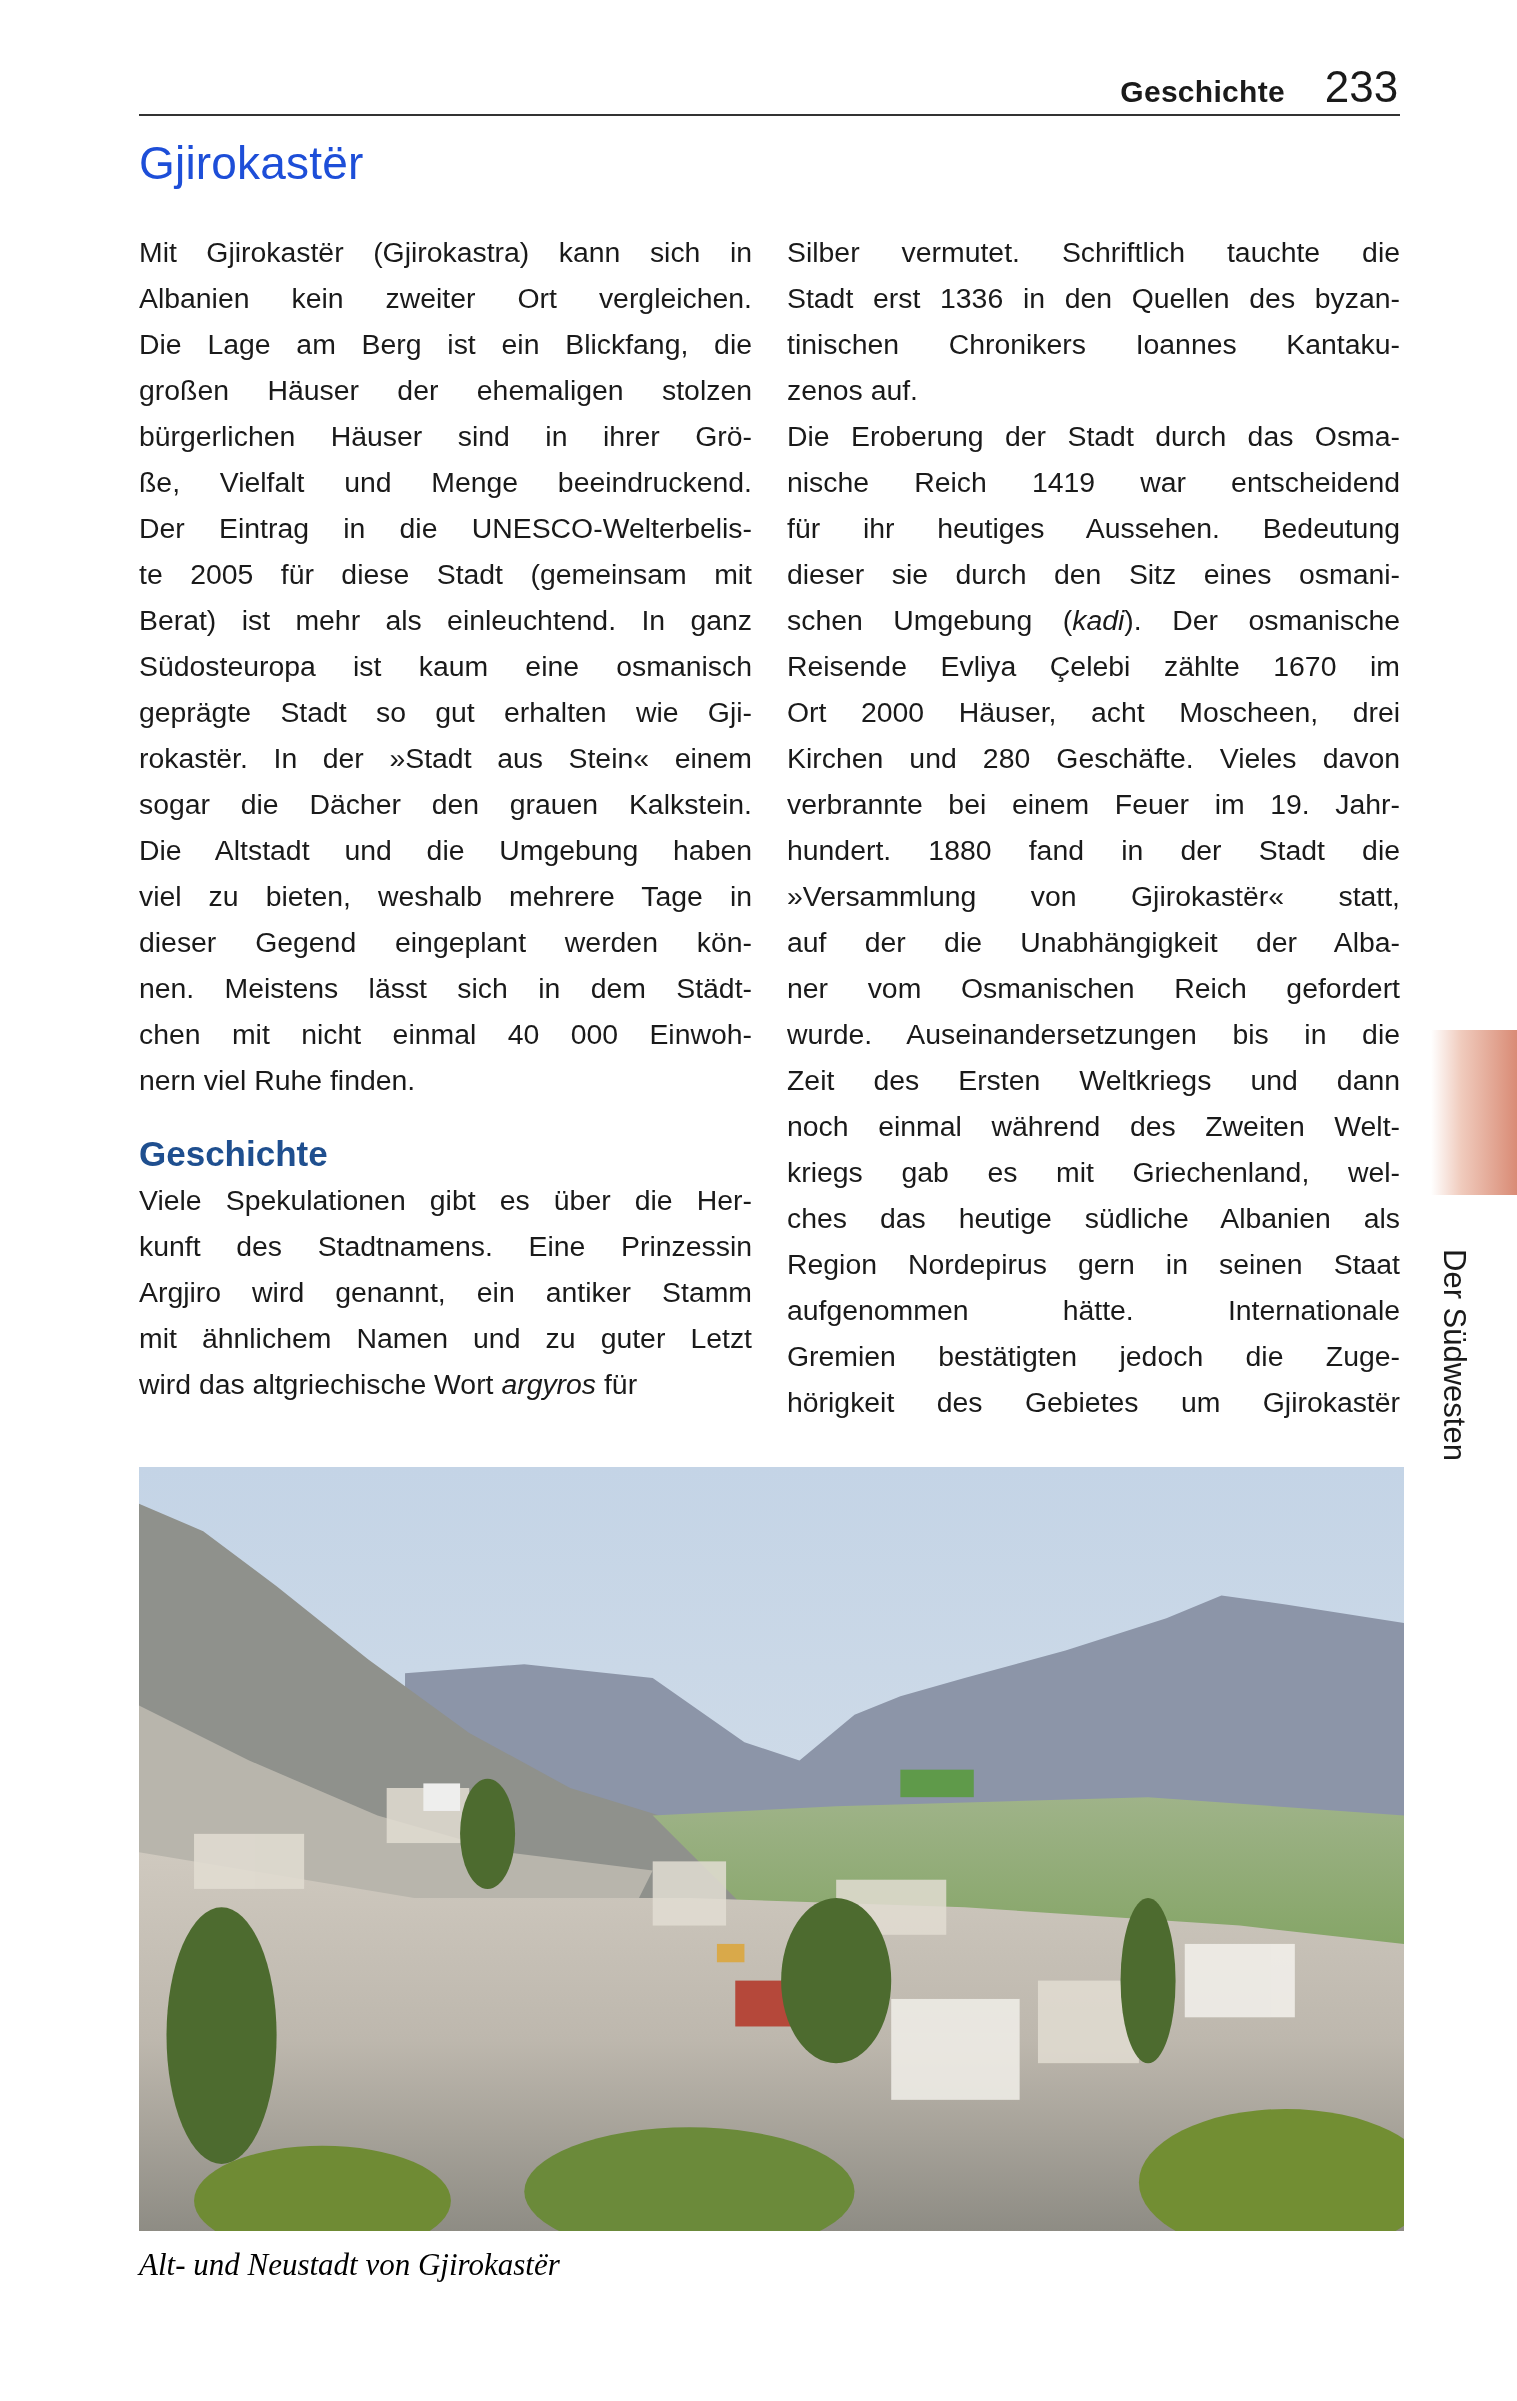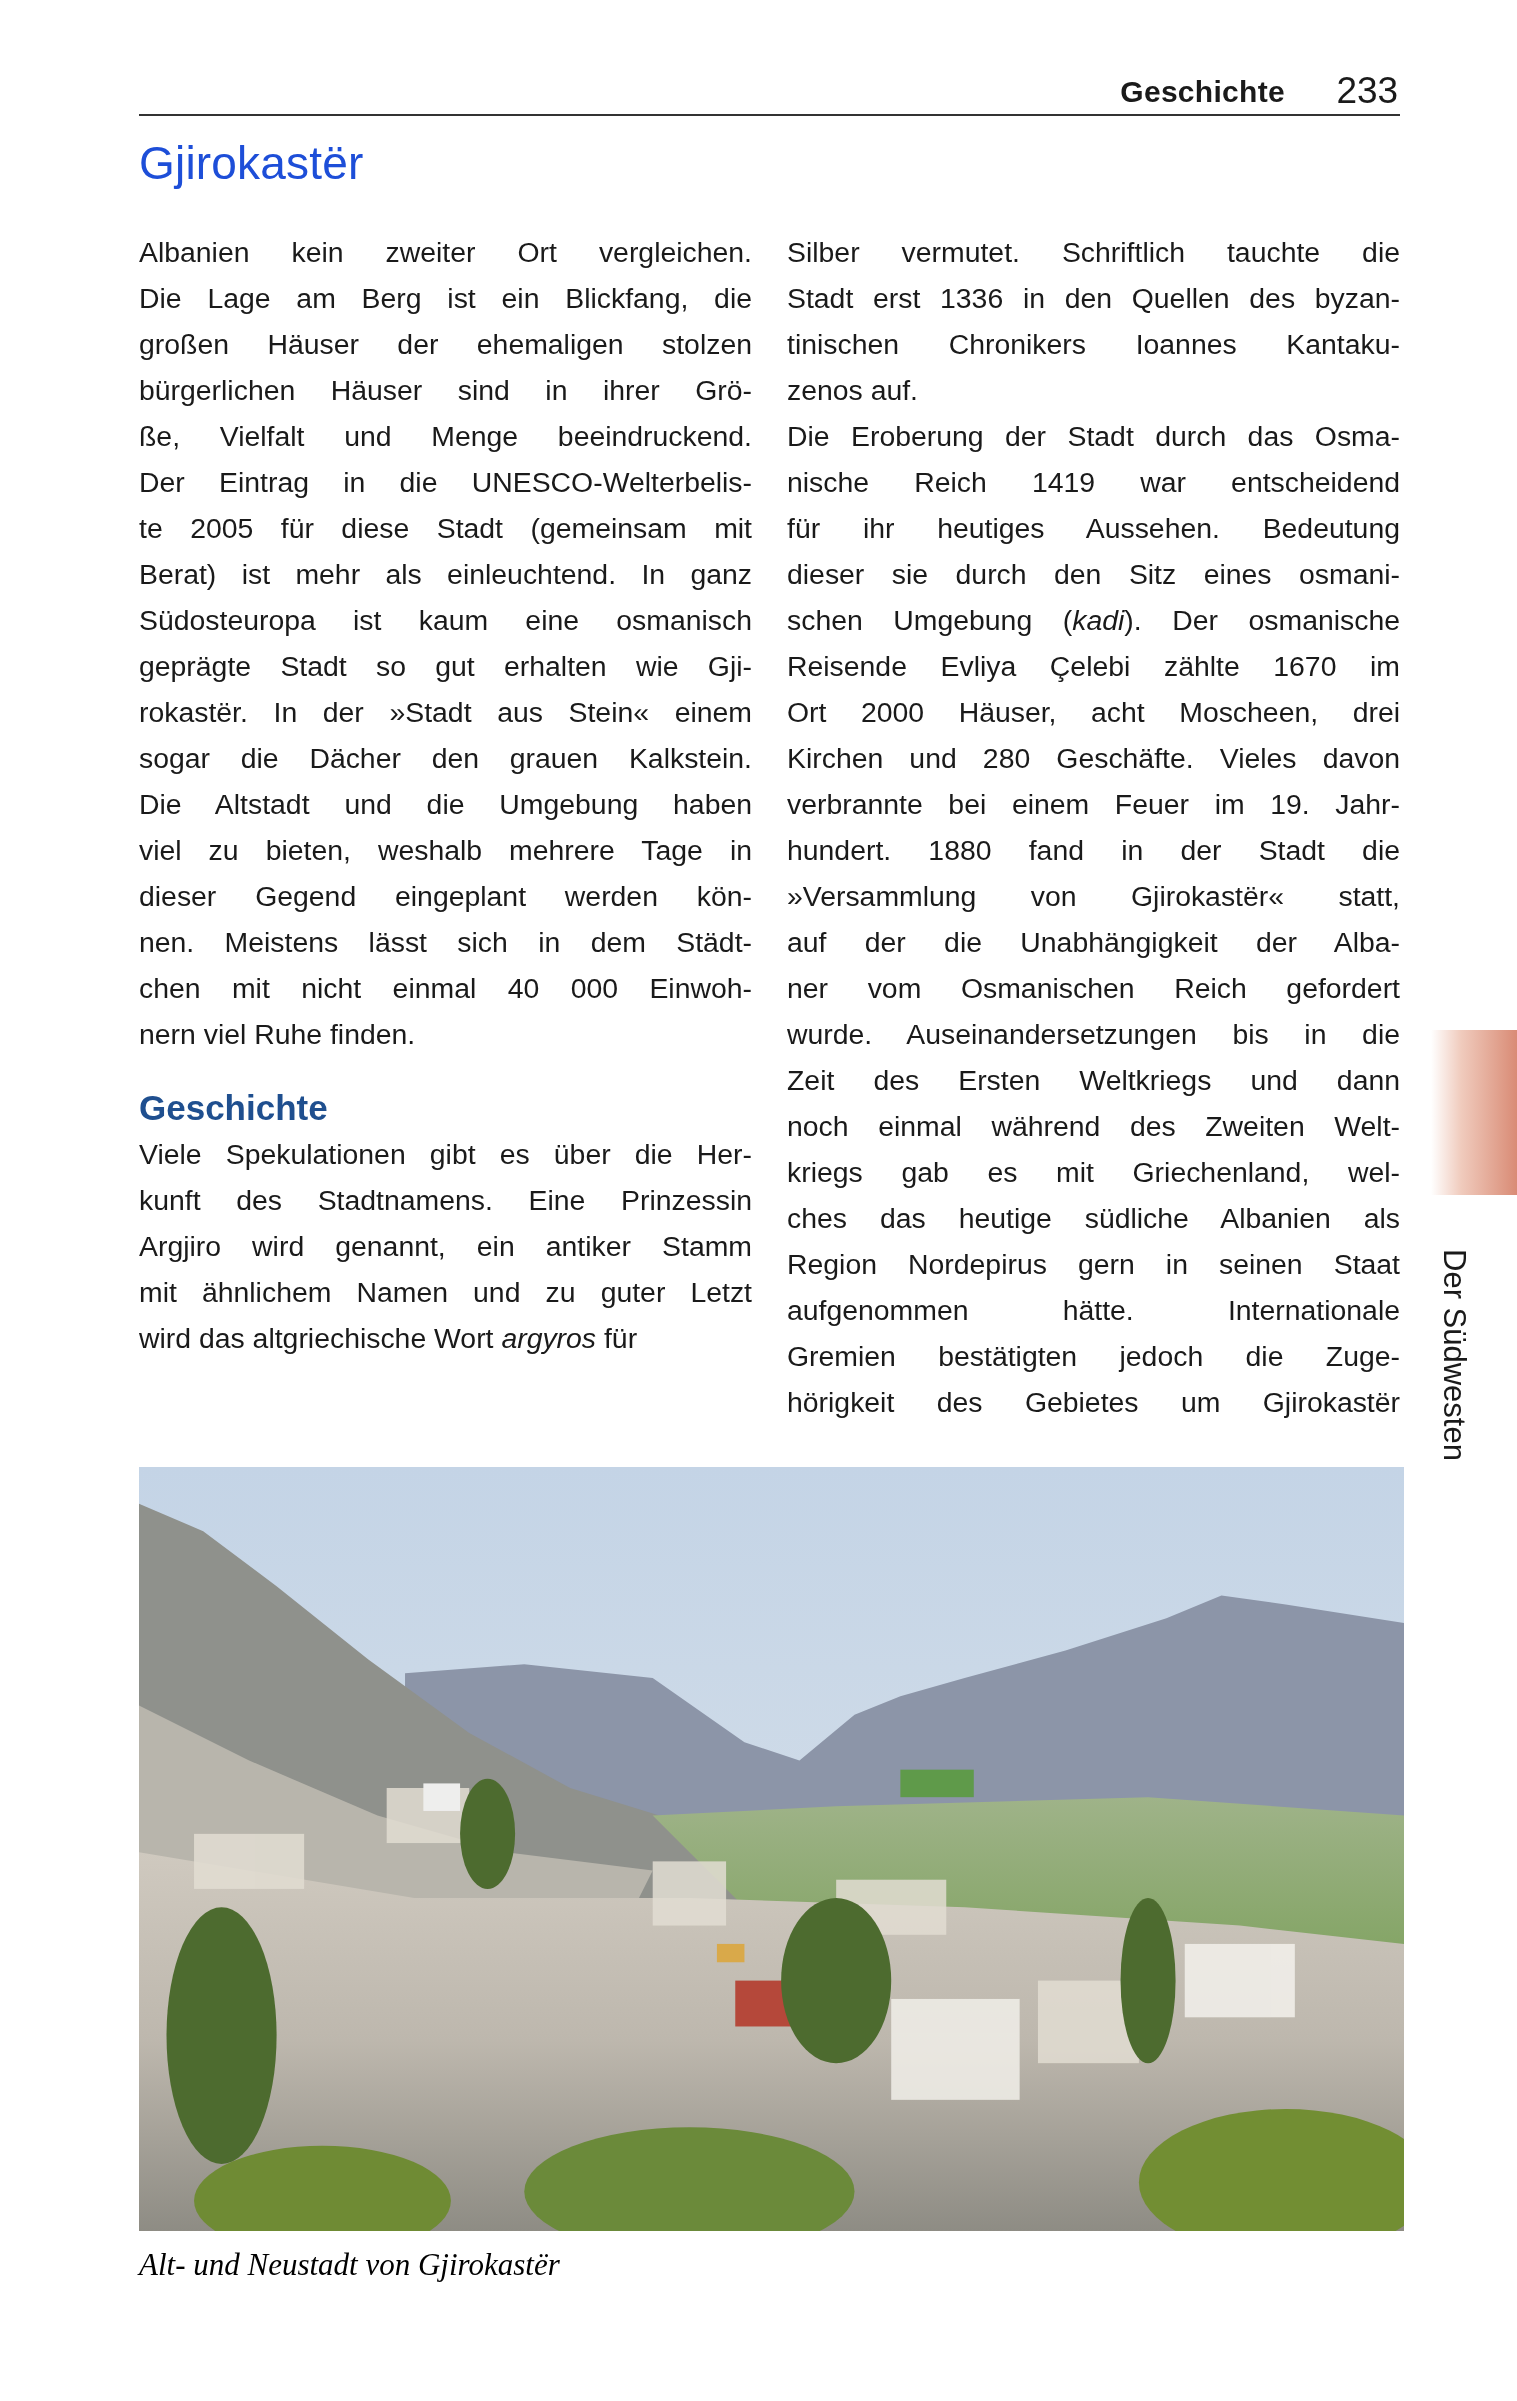--- a/index.html
+++ b/index.html
@@ -3,21 +3,21 @@
   <meta charset="utf-8">
   <style>
     html, body { margin: 0; padding: 0; background: #ffffff; }
     body { width: 1517px; height: 2401px; position: relative; overflow: hidden;
            font-family: "Liberation Sans", "DejaVu Sans", sans-serif; color: #1a1a1a; }
 
     .running-head { position: absolute; left: 139px; top: 64px; width: 1261px; height: 50px;
                     border-bottom: 2.8px solid #333; }
     .running-head .section { position: absolute; right: 115px; bottom: 5.5px;
                     font-weight: bold; font-size: 30px; letter-spacing: 0.3px; }
-    .running-head .page-num { position: absolute; right: 1.8px; bottom: 1.8px; font-size: 37px; }
+    .running-head .page-num { position: absolute; right: 1.8px; bottom: 1.8px; font-size: 44px; }
 
     .chapter-title { position: absolute; left: 139px; top: 136px; margin: 0;
                      color: #1d4ed8; font-size: 46px; font-weight: normal; letter-spacing: 0.2px; }
 
     .col { position: absolute; top: 229px; width: 613px; font-size: 28.4px; line-height: 46px; }
     .col-left { left: 139px; }
     .col-right { left: 787px; }
     .col p { margin: 0; text-align: justify; text-align-last: left; hyphens: none; }
     .col .line { display: block; white-space: nowrap; text-align: justify; text-align-last: justify; }
     .col .line.last { text-align-last: left; }
@@ -43,20 +43,21 @@
 
 <div class="running-head">
   <span class="section">Geschichte</span>
   <span class="page-num">233</span>
 </div>
 
 <h1 class="chapter-title">Gjirokastër</h1>
 
 <div class="col col-left">
   <p id="intro-p">
+      <span class="line">Mit Gjirokastër (Gjirokastra) kann sich in</span>
       <span class="line">Albanien kein zweiter Ort vergleichen.</span>
       <span class="line">Die Lage am Berg ist ein Blickfang, die</span>
       <span class="line">großen Häuser der ehemaligen stolzen</span>
       <span class="line">bürgerlichen Häuser sind in ihrer Grö-</span>
       <span class="line">ße, Vielfalt und Menge beeindruckend.</span>
       <span class="line">Der Eintrag in die UNESCO-Welterbelis-</span>
       <span class="line">te 2005 für diese Stadt (gemeinsam mit</span>
       <span class="line">Berat) ist mehr als einleuchtend. In ganz</span>
       <span class="line">Südosteuropa ist kaum eine osmanisch</span>
       <span class="line">geprägte Stadt so gut erhalten wie Gji-</span>

